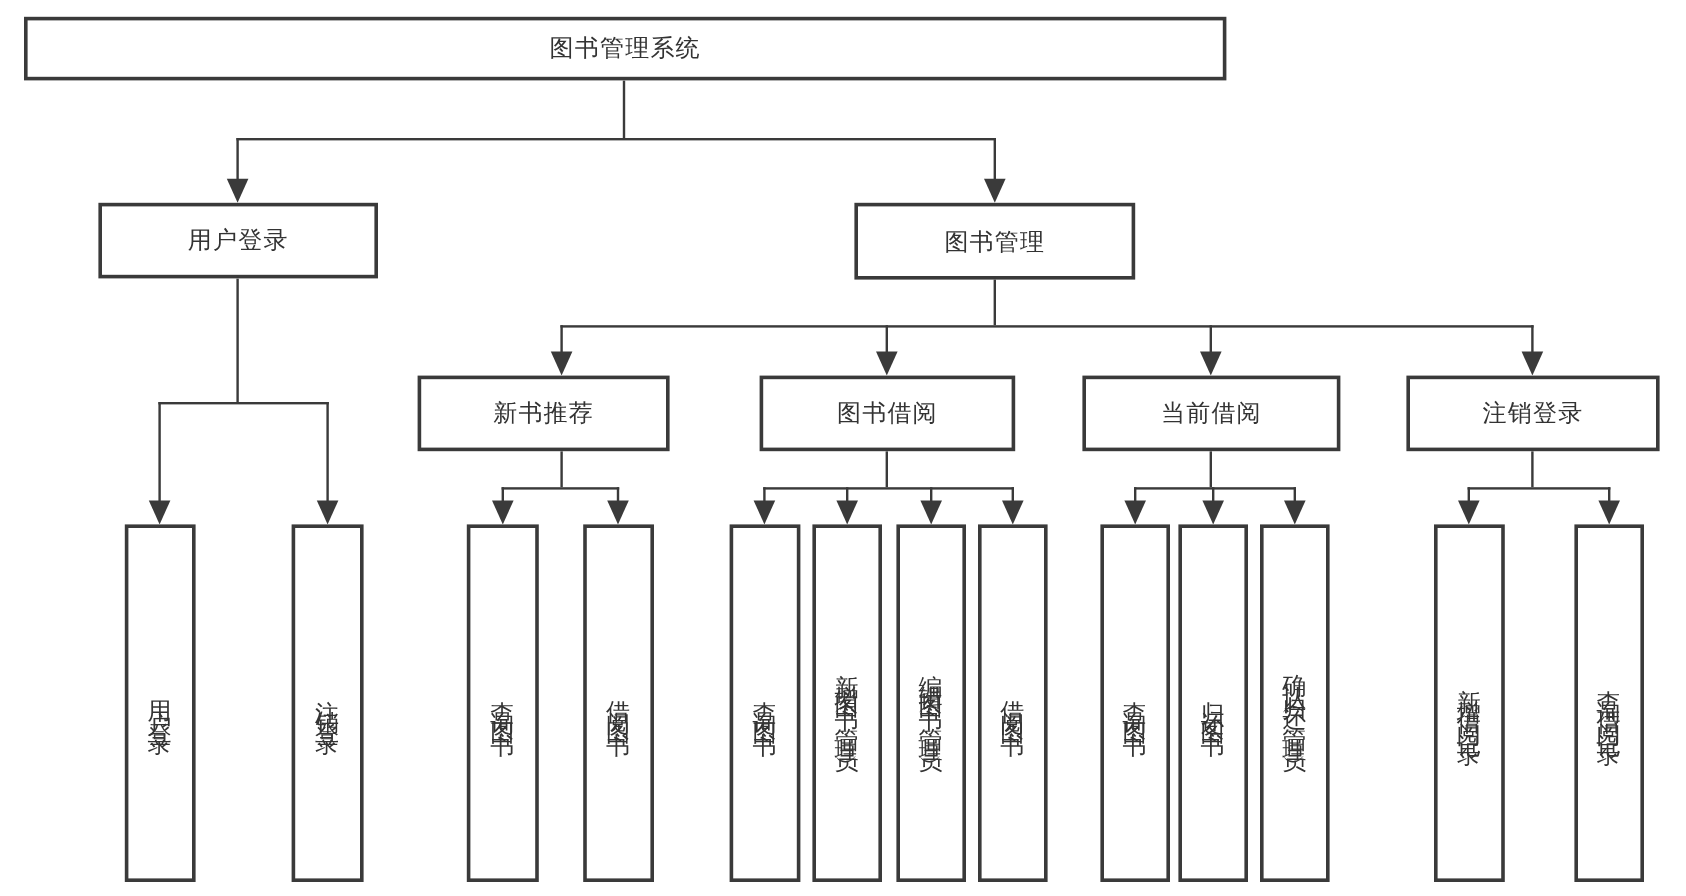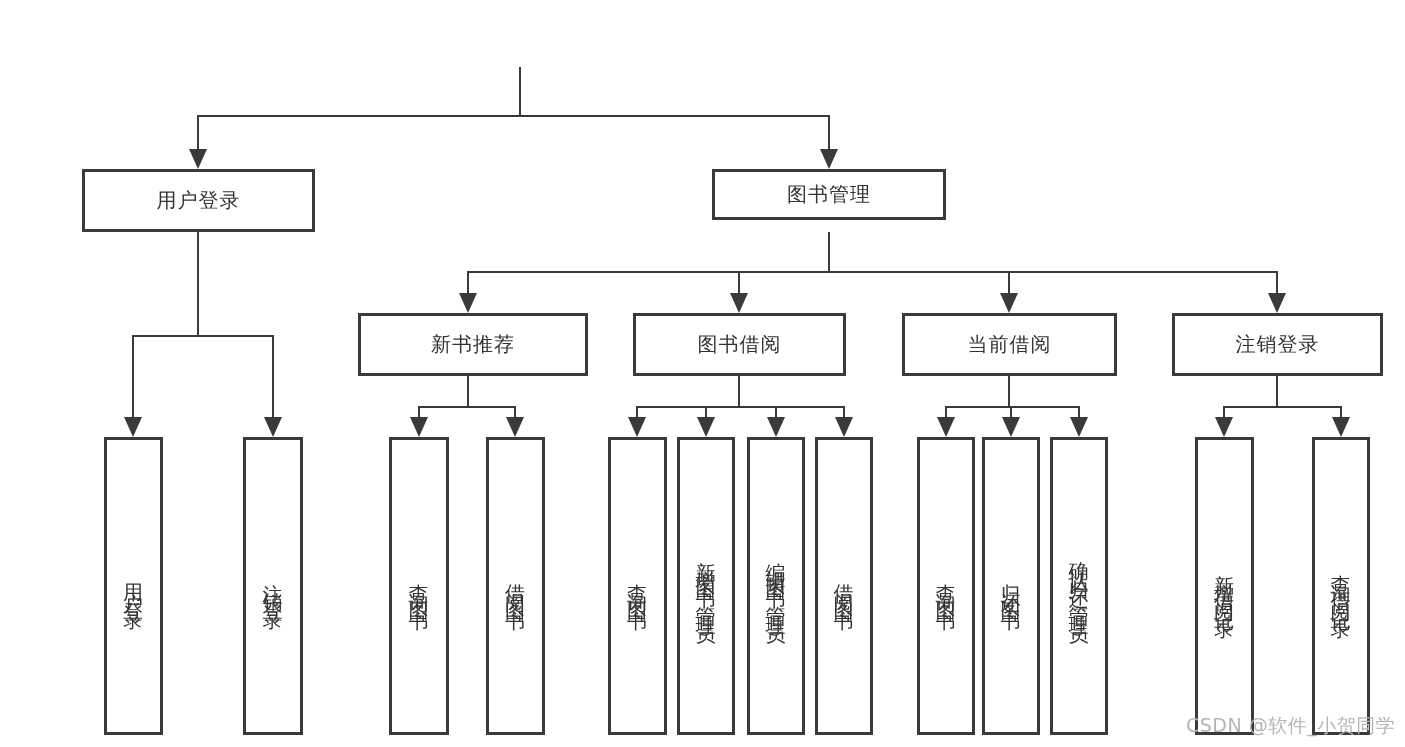--- a/index.html
+++ b/index.html
@@ -58,34 +58,37 @@
     color:var(--wm);
     z-index:10;
     white-space:nowrap;
   }
 </style>
 </head>
 <body>
 
 <div id="stage">
 
+  <div class="box h" style="left:20px;top:14px;width:1002px;height:53px">
+    <span>图书管理系统</span>
+  </div>
 
   <div>
     <div class="line" style="left:519px;top:67px;width:2px;height:48px"></div>
     <div class="line" style="left:197px;top:115px;width:633px;height:2px"></div>
     <div class="line" style="left:197px;top:115px;width:2px;height:36px"></div>
     <div class="arrow" style="left:189px;top:149px"></div>
     <div class="line" style="left:828px;top:115px;width:2px;height:36px"></div>
     <div class="arrow" style="left:820px;top:149px"></div>
   </div>
 
   <div class="box h" style="left:82px;top:169px;width:233px;height:63px">
     <span>用户登录</span>
   </div>
-  <div class="box h" style="left:712px;top:169px;width:234px;height:51px">
+  <div class="box h" style="left:712px;top:169px;width:234px;height:64px">
     <span>图书管理</span>
   </div>
 
   <div>
     <div class="line" style="left:197px;top:232px;width:2px;height:103px"></div>
     <div class="line" style="left:132px;top:335px;width:142px;height:2px"></div>
     <div class="line" style="left:132px;top:335px;width:2px;height:84px"></div>
     <div class="arrow" style="left:124px;top:417px"></div>
     <div class="line" style="left:272px;top:335px;width:2px;height:84px"></div>
     <div class="arrow" style="left:264px;top:417px"></div>
@@ -97,21 +100,21 @@
     <div class="line" style="left:467px;top:271px;width:2px;height:24px"></div>
     <div class="arrow" style="left:459px;top:293px"></div>
     <div class="line" style="left:738px;top:271px;width:2px;height:24px"></div>
     <div class="arrow" style="left:730px;top:293px"></div>
     <div class="line" style="left:1008px;top:271px;width:2px;height:24px"></div>
     <div class="arrow" style="left:1000px;top:293px"></div>
     <div class="line" style="left:1276px;top:271px;width:2px;height:24px"></div>
     <div class="arrow" style="left:1268px;top:293px"></div>
   </div>
 
-  <div class="box h" style="left:358px;top:313px;width:230px;height:63px">
+  <div class="box h" style="left:348px;top:313px;width:210px;height:63px">
     <span>新书推荐</span>
   </div>
   <div class="box h" style="left:902px;top:313px;width:215px;height:63px">
     <span>当前借阅</span>
   </div>
   <div class="box h" style="left:633px;top:313px;width:213px;height:63px">
     <span>图书借阅</span>
   </div>
   <div class="box h" style="left:1172px;top:313px;width:211px;height:63px">
     <span>注销登录</span>
@@ -196,15 +199,14 @@
     <span>确认归还（管理员）</span>
   </div>
 
   <div class="box v" style="left:1195px;top:437px;width:59px;height:298px">
     <span>新增借阅记录</span>
   </div>
   <div class="box v" style="left:1312px;top:437px;width:58px;height:298px">
     <span>查询借阅记录</span>
   </div>
 
-  <div class="watermark">CSDN @软件_小贺同学</div>
 
 </div>
 
 </body></html>

